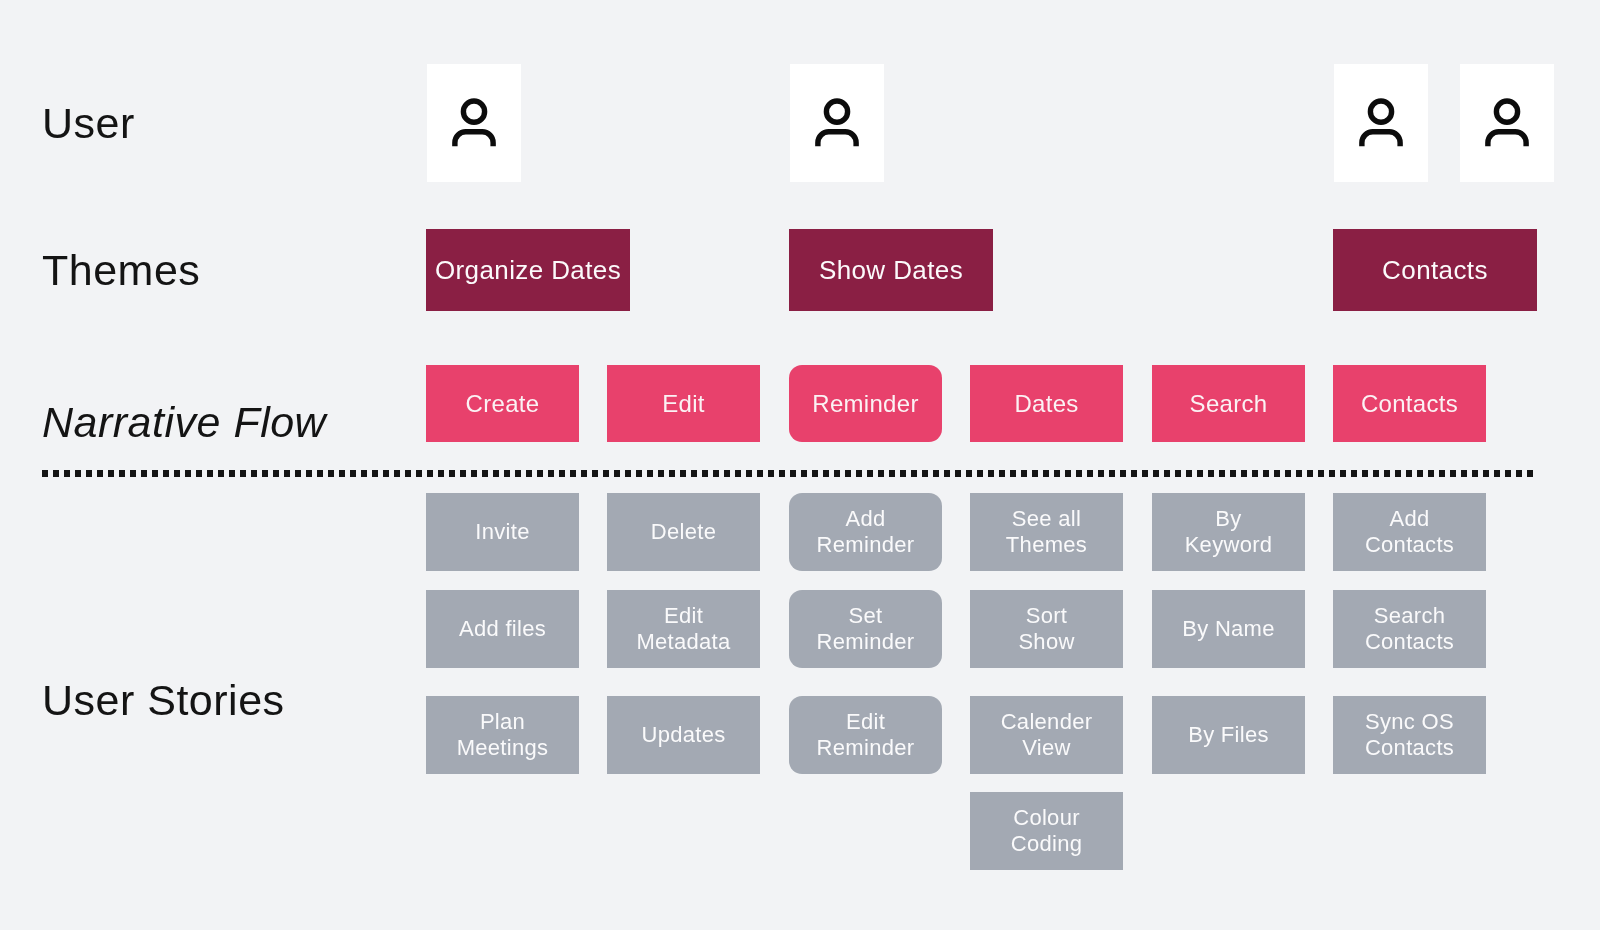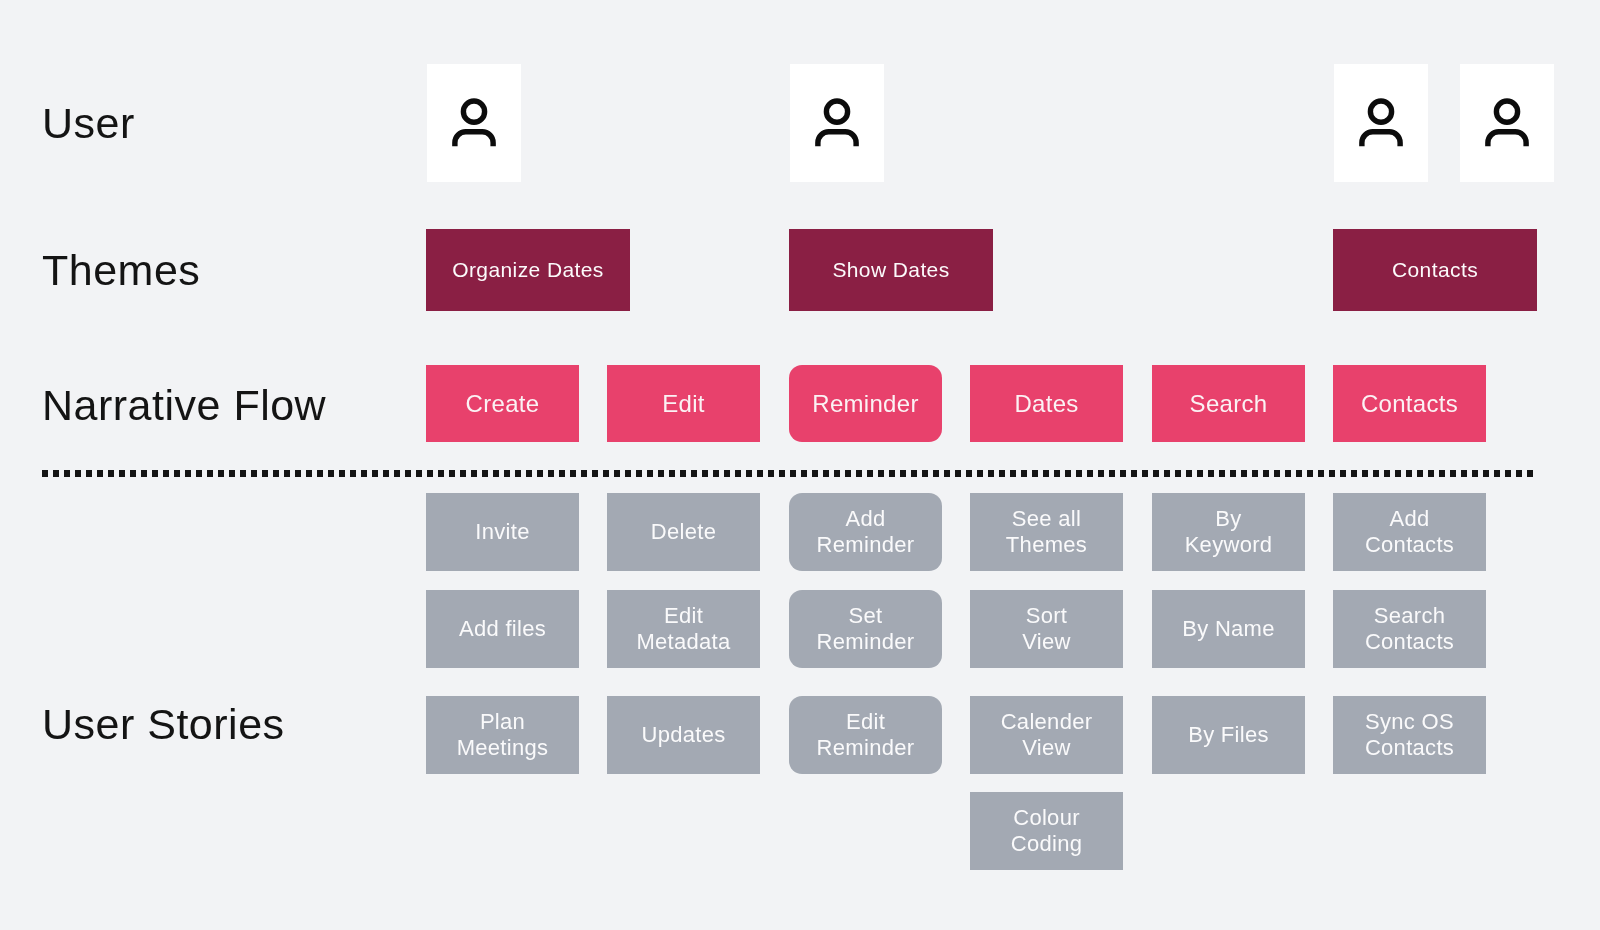--- a/index.html
+++ b/index.html
@@ -10,33 +10,33 @@
     overflow:hidden;
   }
   .canvas{position:relative;width:1600px;height:930px;background:#F2F3F5;}
 
   .row-label{
     position:absolute;left:42px;transform:translateY(-50%);
     color:#141414;font-size:43px;letter-spacing:0.5px;white-space:nowrap;text-align:center;
   }
   .lbl-user{top:123px;}
   .lbl-themes{top:270px;}
-  .lbl-flow{top:405px;}
-  .lbl-stories{top:700px;margin-top:24px;}
+  .lbl-flow{top:422px;font-style:italic;}
+  .lbl-stories{top:700px;}
 
   .icon-card{
     position:absolute;top:64px;width:94px;height:118px;background:#FFFFFF;
     display:flex;align-items:center;justify-content:center;
   }
   .icon-card svg{display:block;}
   .i1{left:427px;} .i2{left:790px;} .i3{left:1334px;} .i4{left:1460px;}
 
   .theme-box{
     position:absolute;top:229px;width:204px;height:82px;background:#8A1F44;
-    color:#FCFAFB;font-size:21px;letter-spacing:0.4px;
+    color:#FCFAFB;font-size:26px;letter-spacing:0.4px;
     display:flex;align-items:center;justify-content:center;text-align:center;
   }
   .t1{left:426px;} .t2{left:789px;} .t3{left:1333px;}
 
   .flow-box{
     position:absolute;top:365px;width:153px;height:77px;background:#E8416C;
     color:#FBF2F4;font-size:24px;letter-spacing:0.3px;
     display:flex;align-items:center;justify-content:center;text-align:center;
   }
 
@@ -135,21 +135,21 @@
   <div class="story-box c3 r1">Add
 Reminder</div>
   <div class="story-box c3 r2">Set
 Reminder</div>
   <div class="story-box c3 r3">Edit
 Reminder</div>
 
   <div class="story-box c4 r1">See all
 Themes</div>
   <div class="story-box c4 r2">Sort
-View</div>
+Show</div>
   <div class="story-box c4 r3">Calender
 View</div>
   <div class="story-box c4 r4">Colour
 Coding</div>
 
   <div class="story-box c5 r1">By
 Keyword</div>
   <div class="story-box c5 r2">By Name</div>
   <div class="story-box c5 r3">By Files</div>
 

